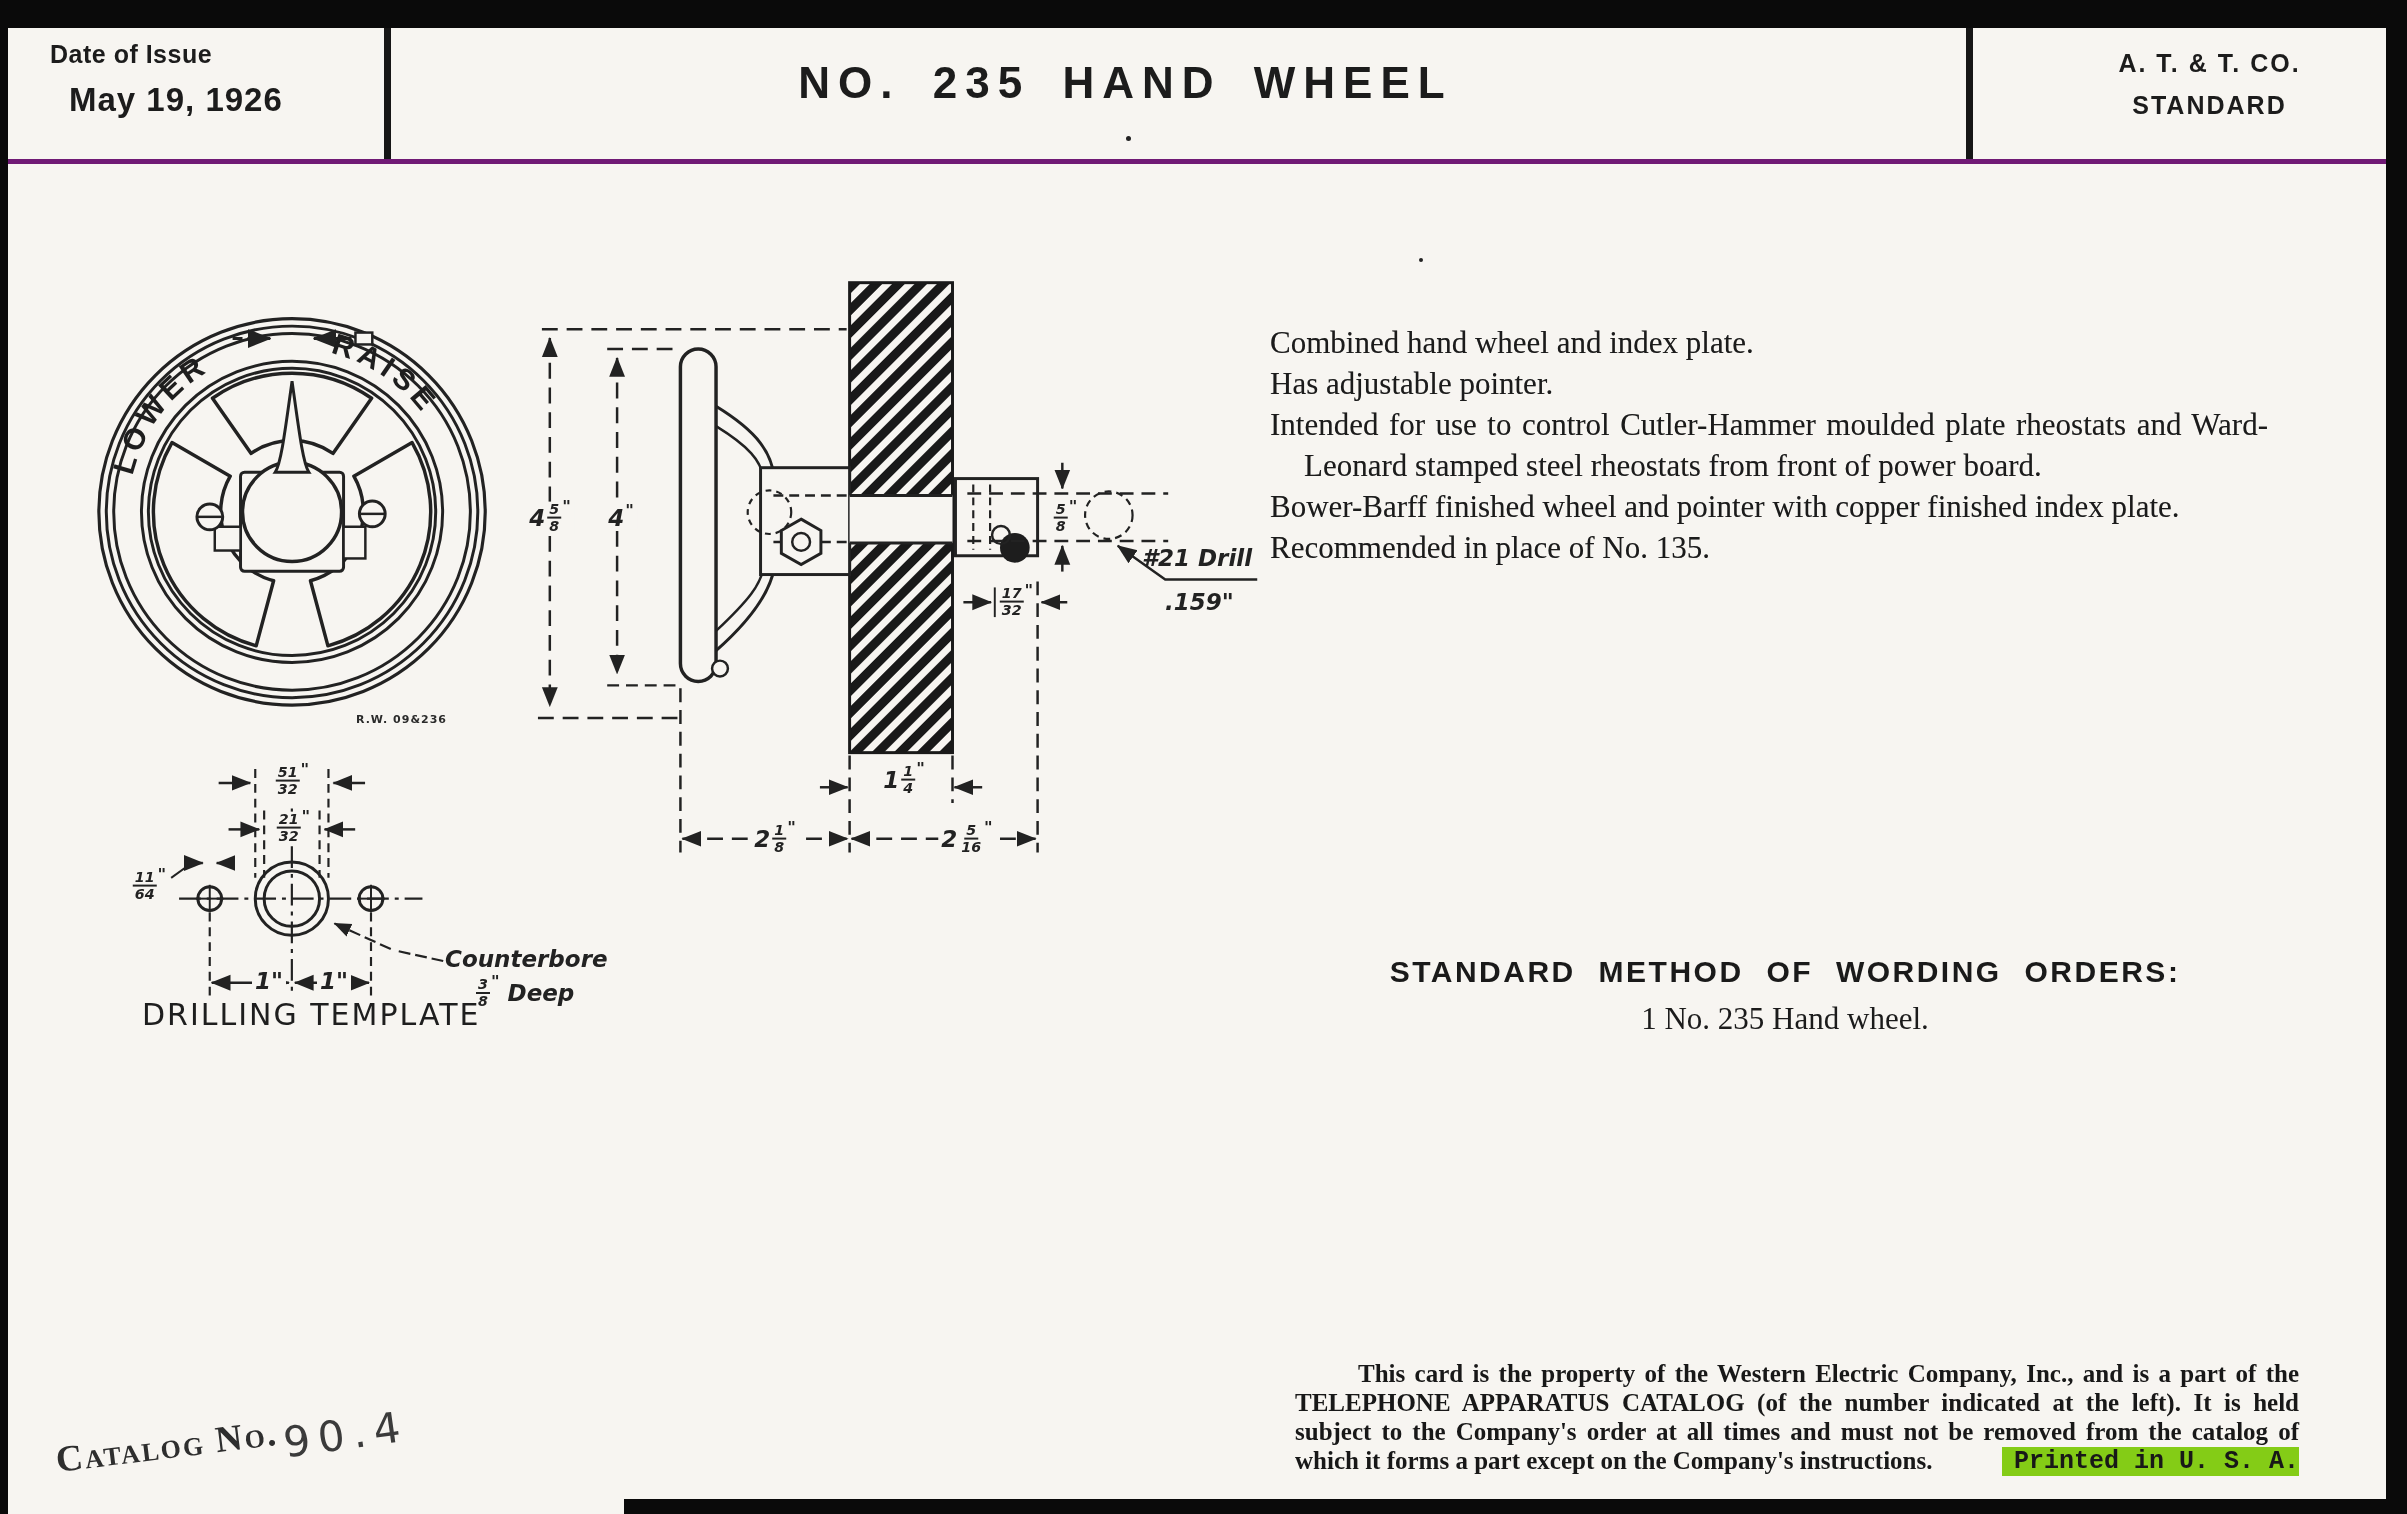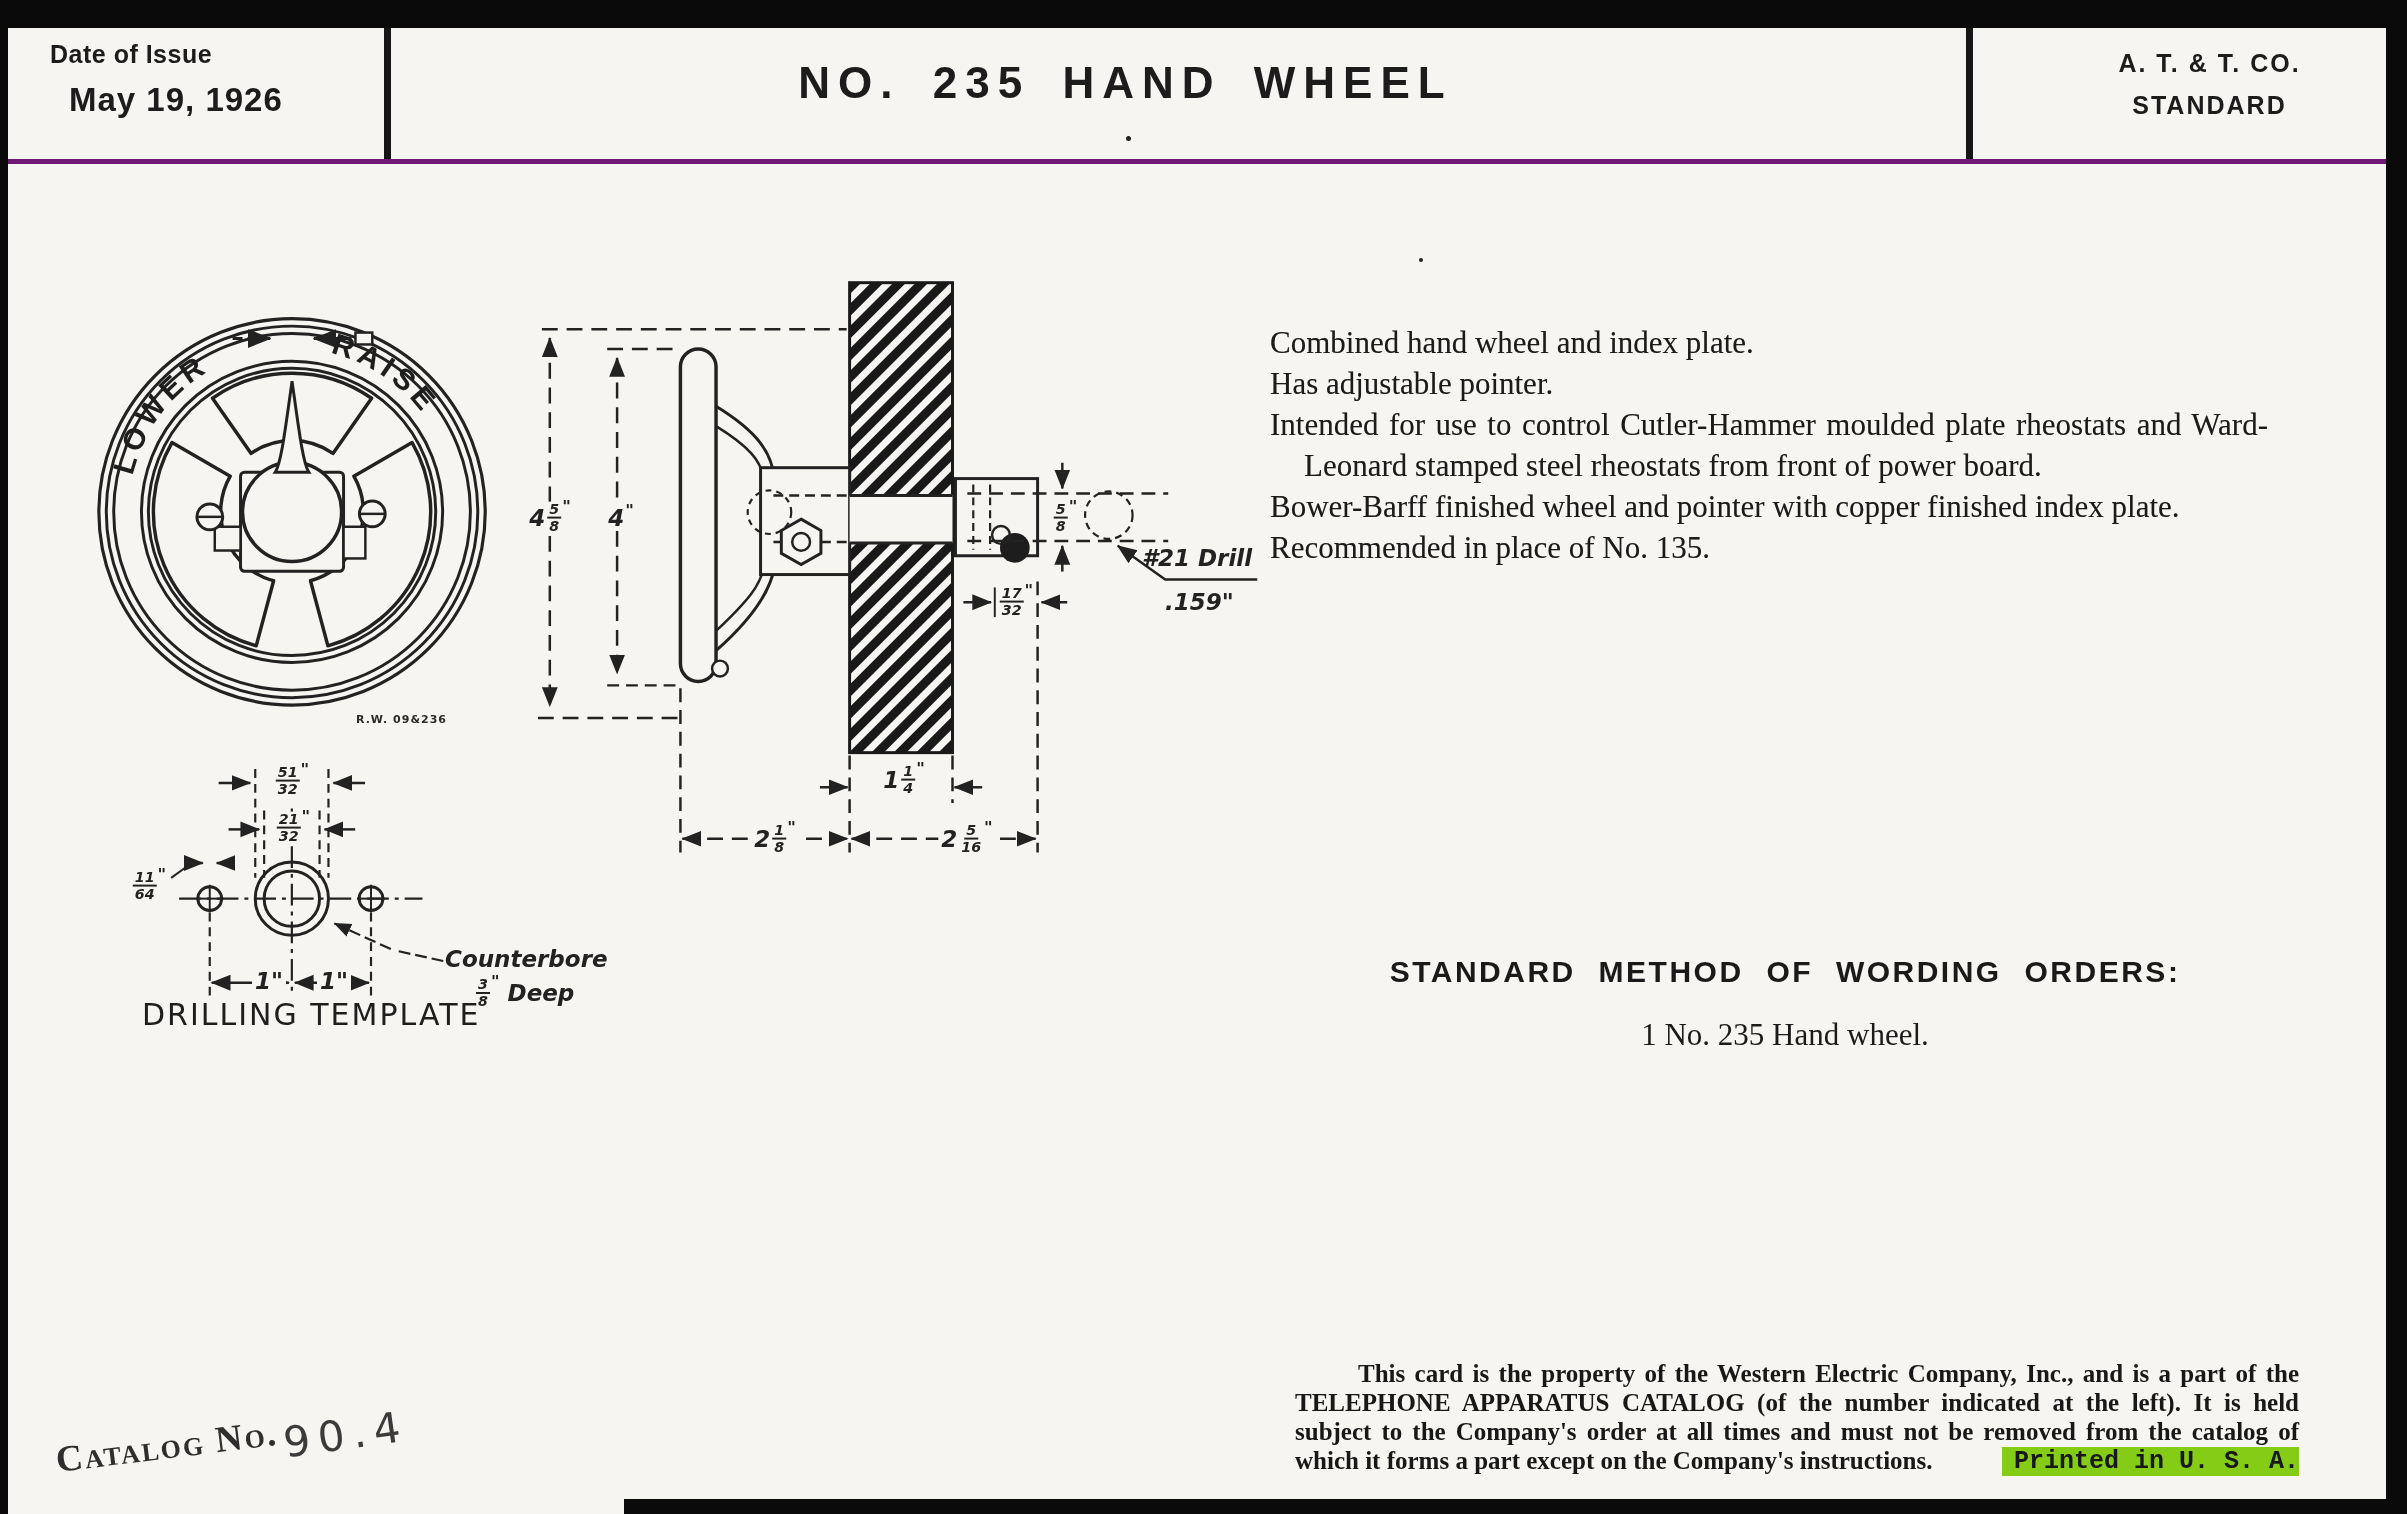--- a/index.html
+++ b/index.html
@@ -32,21 +32,21 @@
   .caption{position:absolute;font:500 30px "DejaVu Sans",sans-serif;letter-spacing:2px;color:#1e1e1e;white-space:nowrap;}
   .refmark{position:absolute;font:700 11px "DejaVu Sans",sans-serif;color:#2b2b2b;letter-spacing:1px;margin-top:24px;}
 
   
   .description{position:absolute;left:1262px;top:294px;width:998px;
                font-family:"Liberation Serif",serif;font-size:31px;line-height:41px;color:#1b1b1b;
                text-shadow:0 0 0.6px rgba(20,20,20,.35);}
   .description p{margin:0;text-align:justify;padding-left:34px;text-indent:-34px;}
   .orders{position:absolute;left:1277px;top:927px;width:1000px;text-align:center;}
   .orders-heading{font-size:30px;font-weight:bold;letter-spacing:2.5px;word-spacing:12px;color:#1a1a1a;}
-  .orders-line{margin-top:28px;font-family:"Liberation Serif",serif;font-size:31px;color:#1b1b1b;}
+  .orders-line{margin-top:12px;font-family:"Liberation Serif",serif;font-size:31px;color:#1b1b1b;}
   .fineprint{position:absolute;left:1287px;top:1331px;width:1004px;
              font-family:"Liberation Serif",serif;font-weight:bold;font-size:25px;line-height:29px;
              text-align:justify;color:#181818;}
   .fineprint .body{text-indent:63px;}
   .printed{position:absolute;right:0;bottom:-1px;background:#84cc16;padding-left:12px;font-family:Liberation Mono, monospace;}
 
   
   .catalog-label{position:absolute;left:48px;top:1410px;transform:rotate(-7deg);transform-origin:left center;
                  font-family:"Liberation Serif",serif;font-weight:bold;font-variant:small-caps;
                  font-size:37px;letter-spacing:2px;color:#2e2e2e;}

